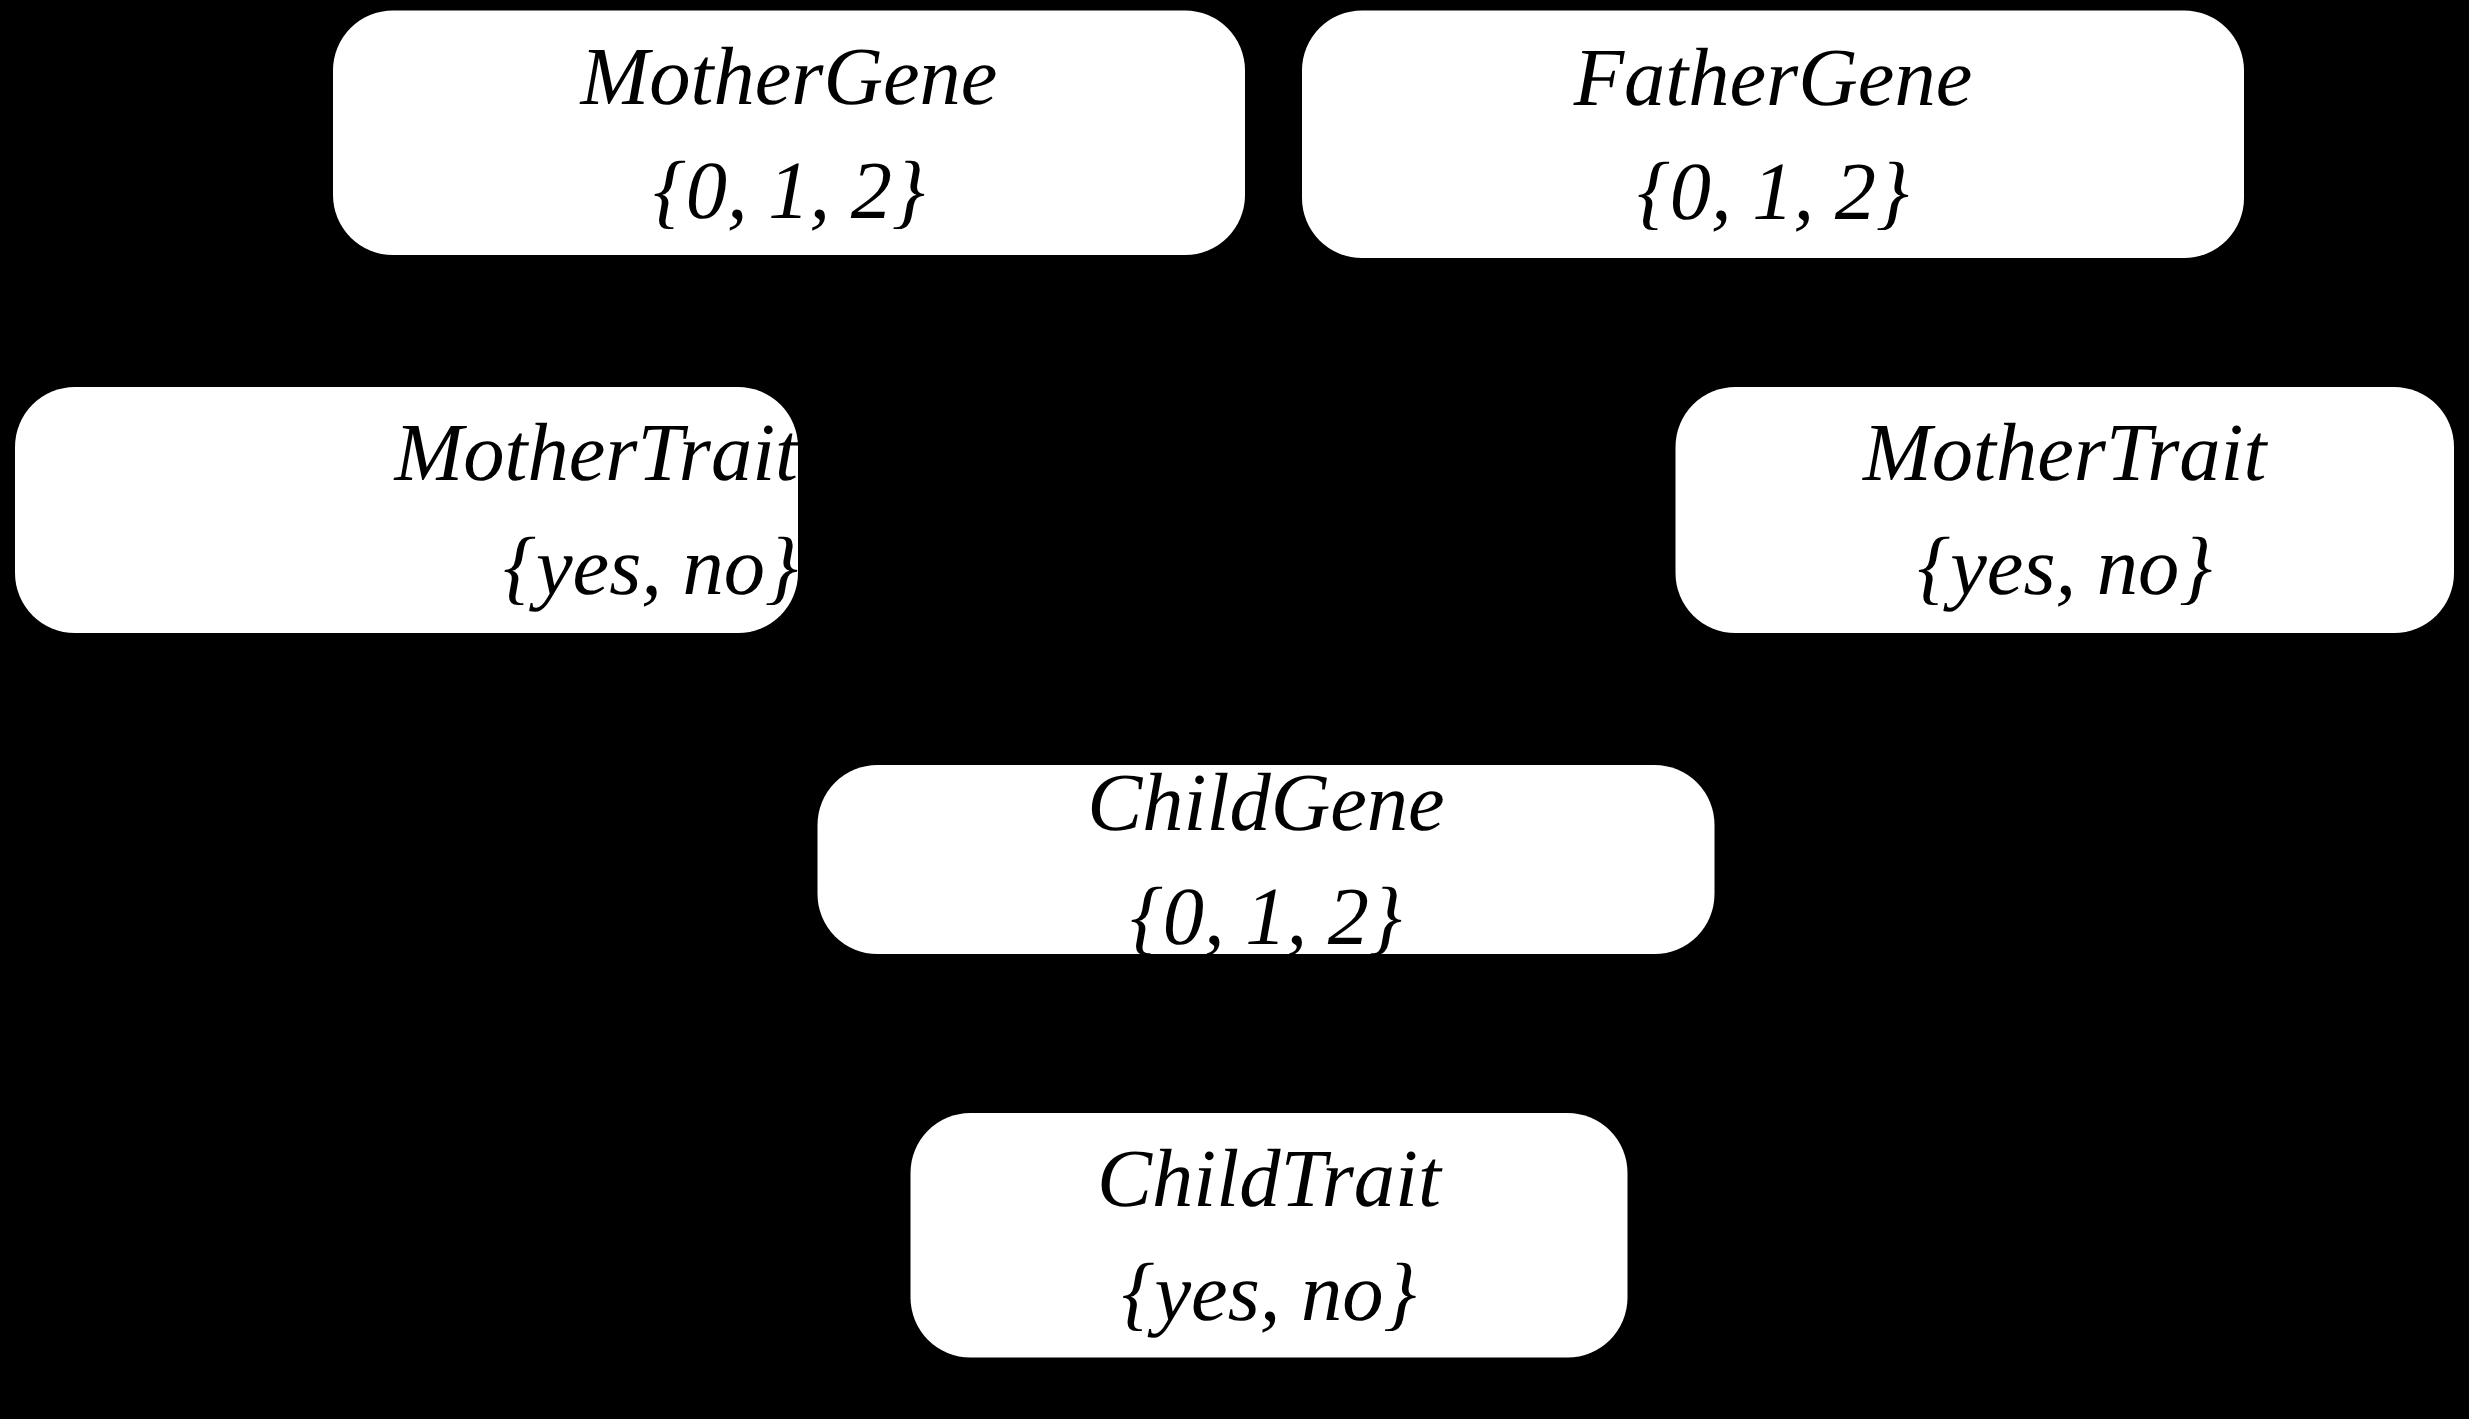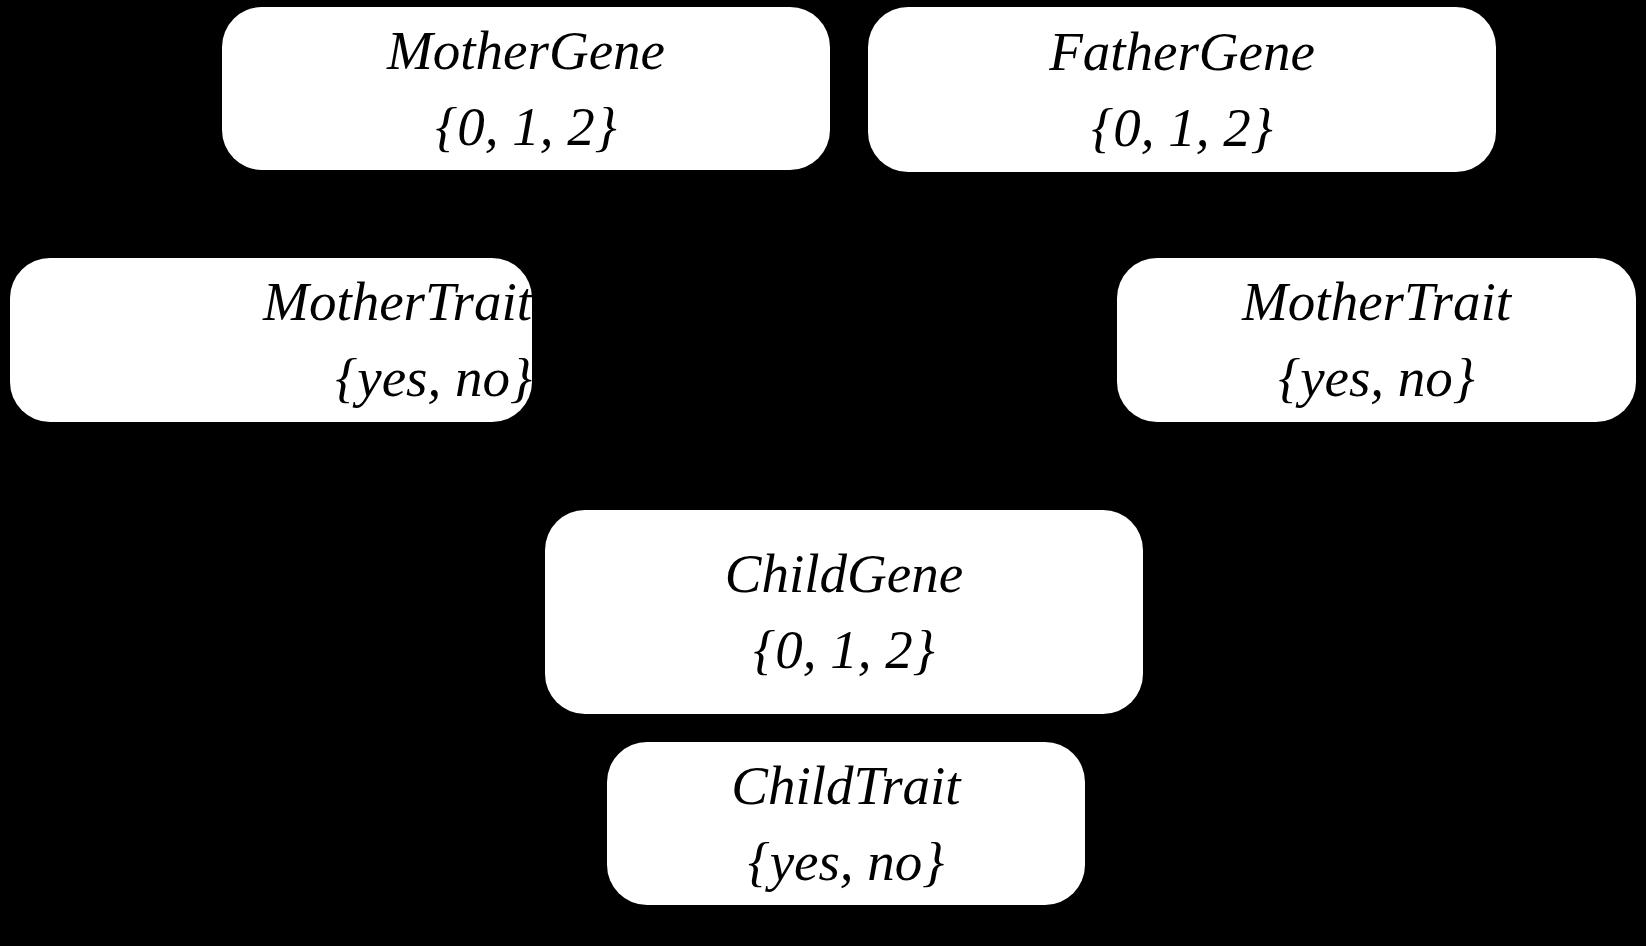--- a/index.html
+++ b/index.html
@@ -50,21 +50,21 @@
       <div class="node-domain">{0, 1, 2}</div>
     </div>
     <div class="node" style="left: 10px; top: 258px; width: 522px; height: 164px; background: rgb(255, 255, 255); align-items: flex-end;">
       <div class="node-label">MotherTrait</div>
       <div class="node-domain">{yes, no}</div>
     </div>
     <div class="node" style="left: 1117px; top: 258px; width: 519px; height: 164px; background: rgb(255, 255, 255);">
       <div class="node-label">MotherTrait</div>
       <div class="node-domain">{yes, no}</div>
     </div>
-    <div class="node" style="left: 545px; top: 510px; width: 598px; height: 204px; background: rgb(255, 255, 255);">
+    <div class="node" style="left: 545px; top: 510px; width: 598px; height: 126px; background: rgb(255, 255, 255);">
       <div class="node-label">ChildGene</div>
       <div class="node-domain">{0, 1, 2}</div>
     </div>
     <div class="node" style="left: 607px; top: 742px; width: 478px; height: 163px; background: rgb(255, 255, 255);">
       <div class="node-label">ChildTrait</div>
       <div class="node-domain">{yes, no}</div>
     </div>
   </div>
 
 </body></html>

